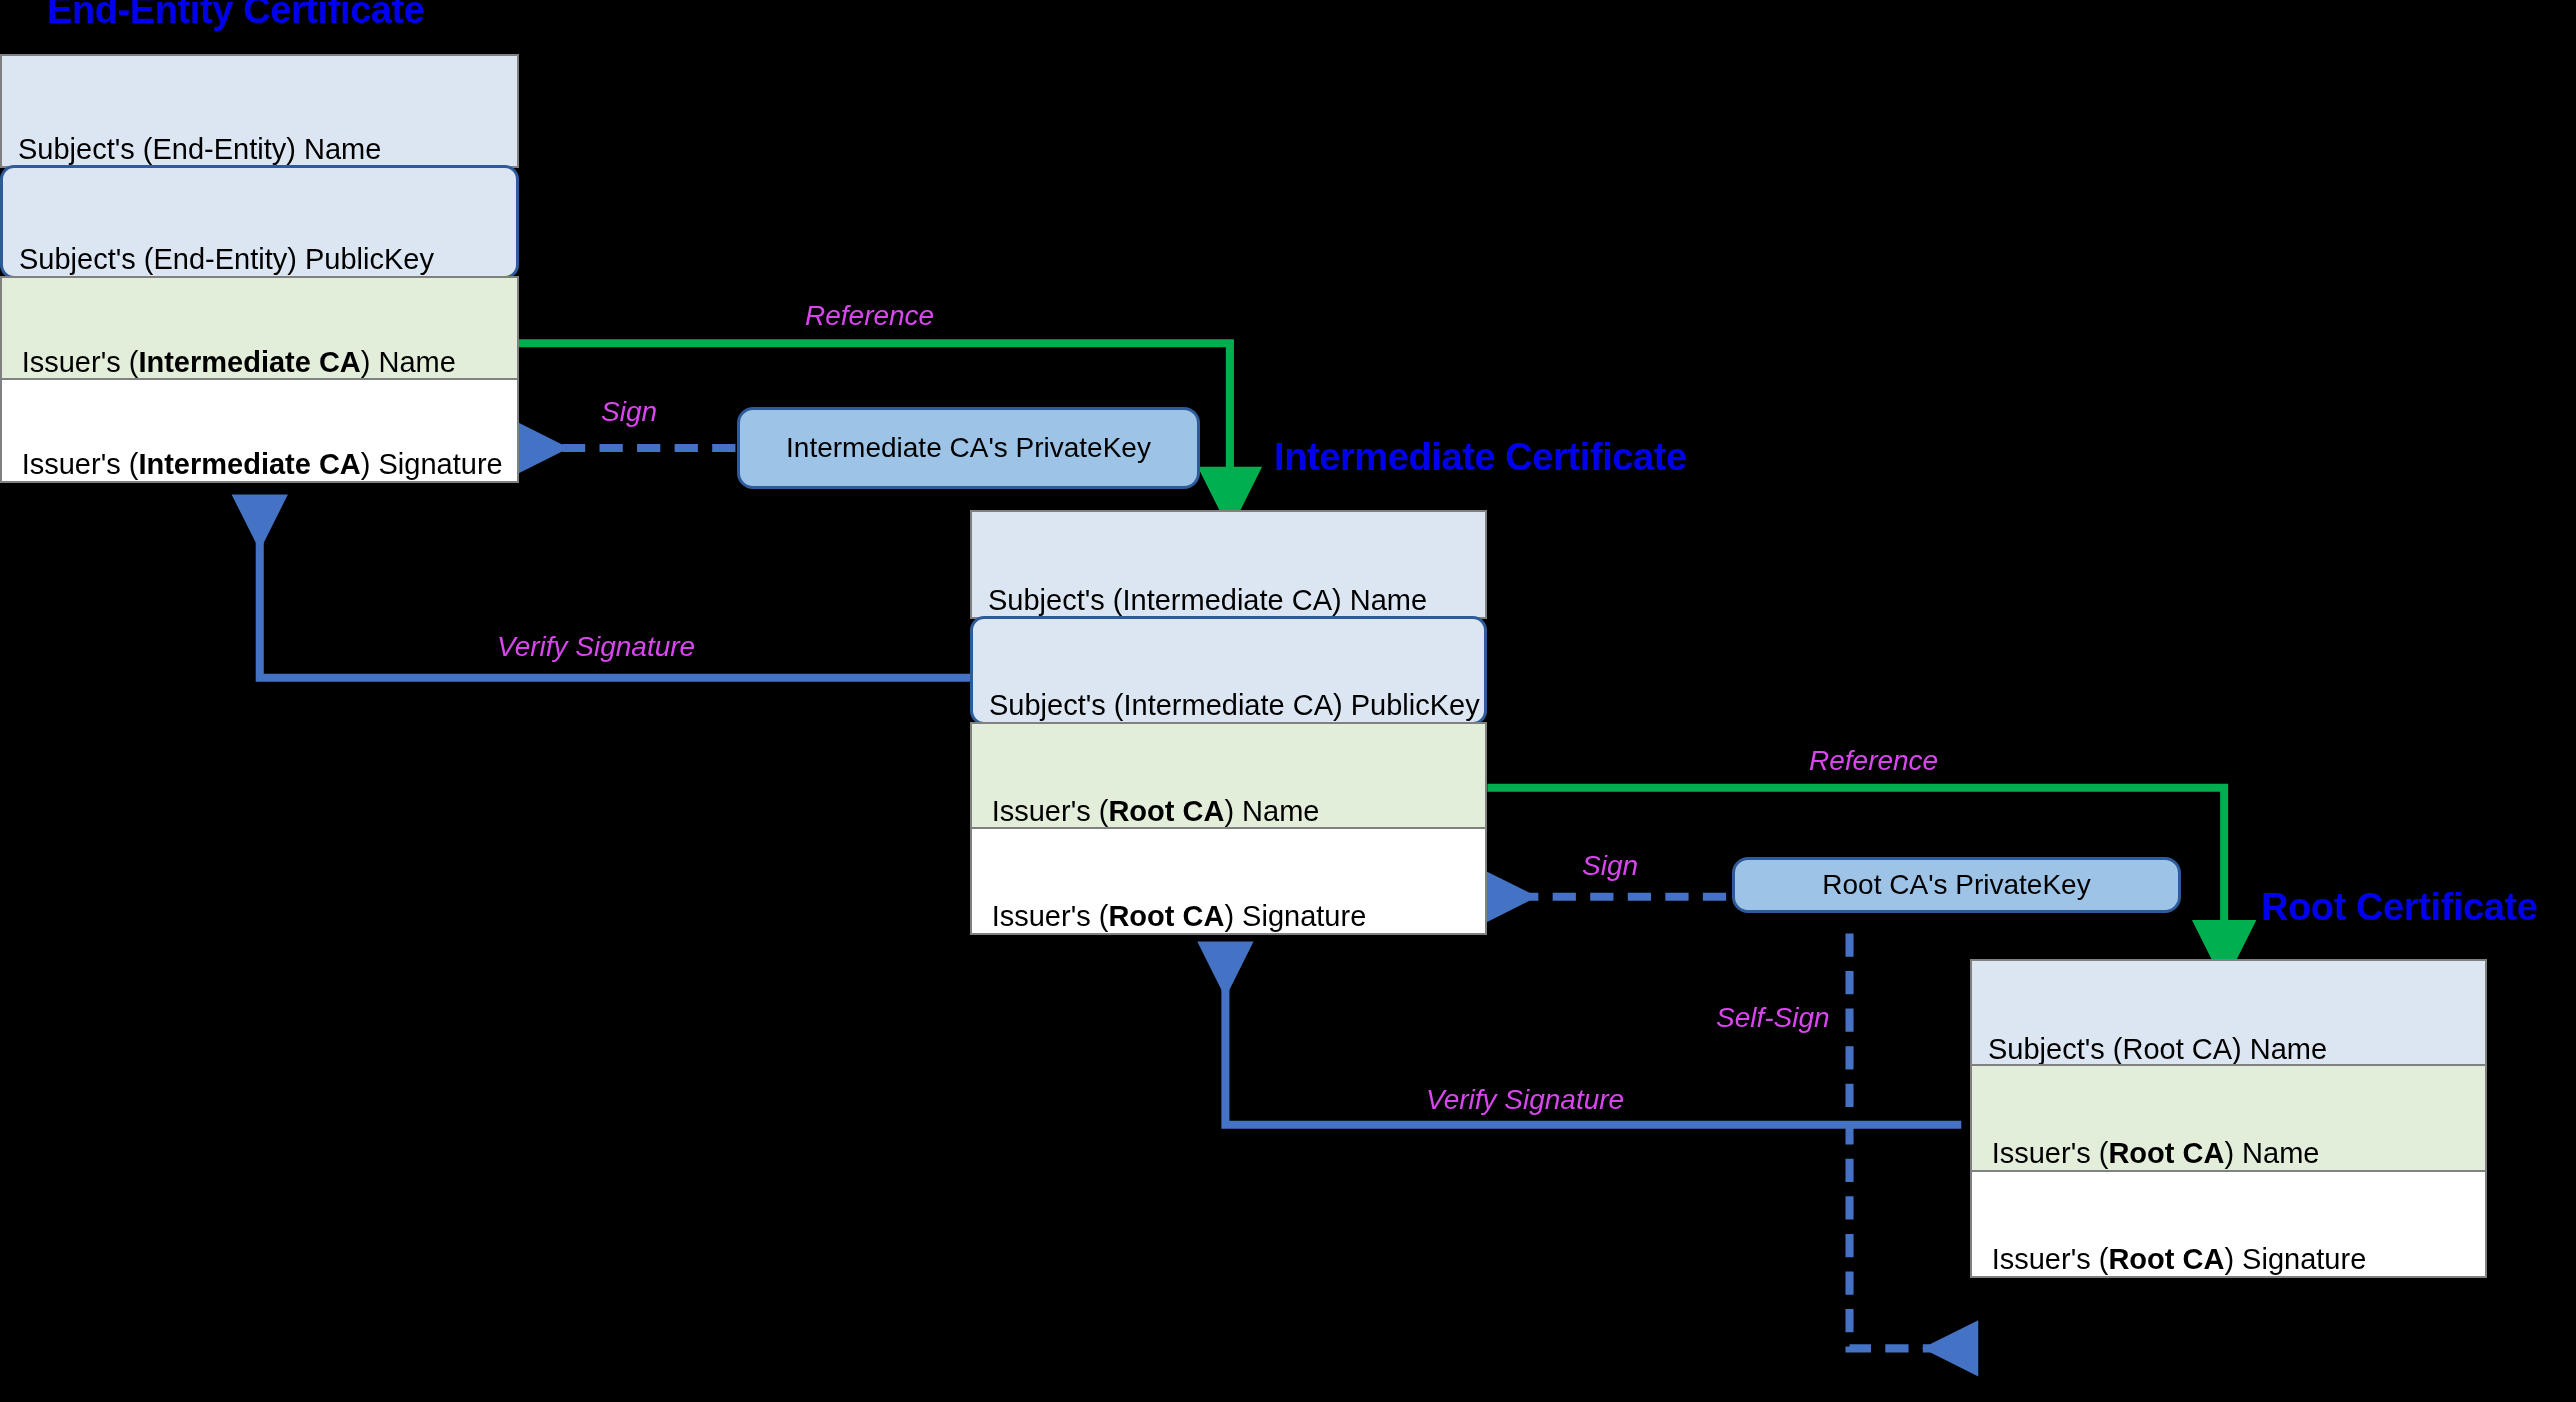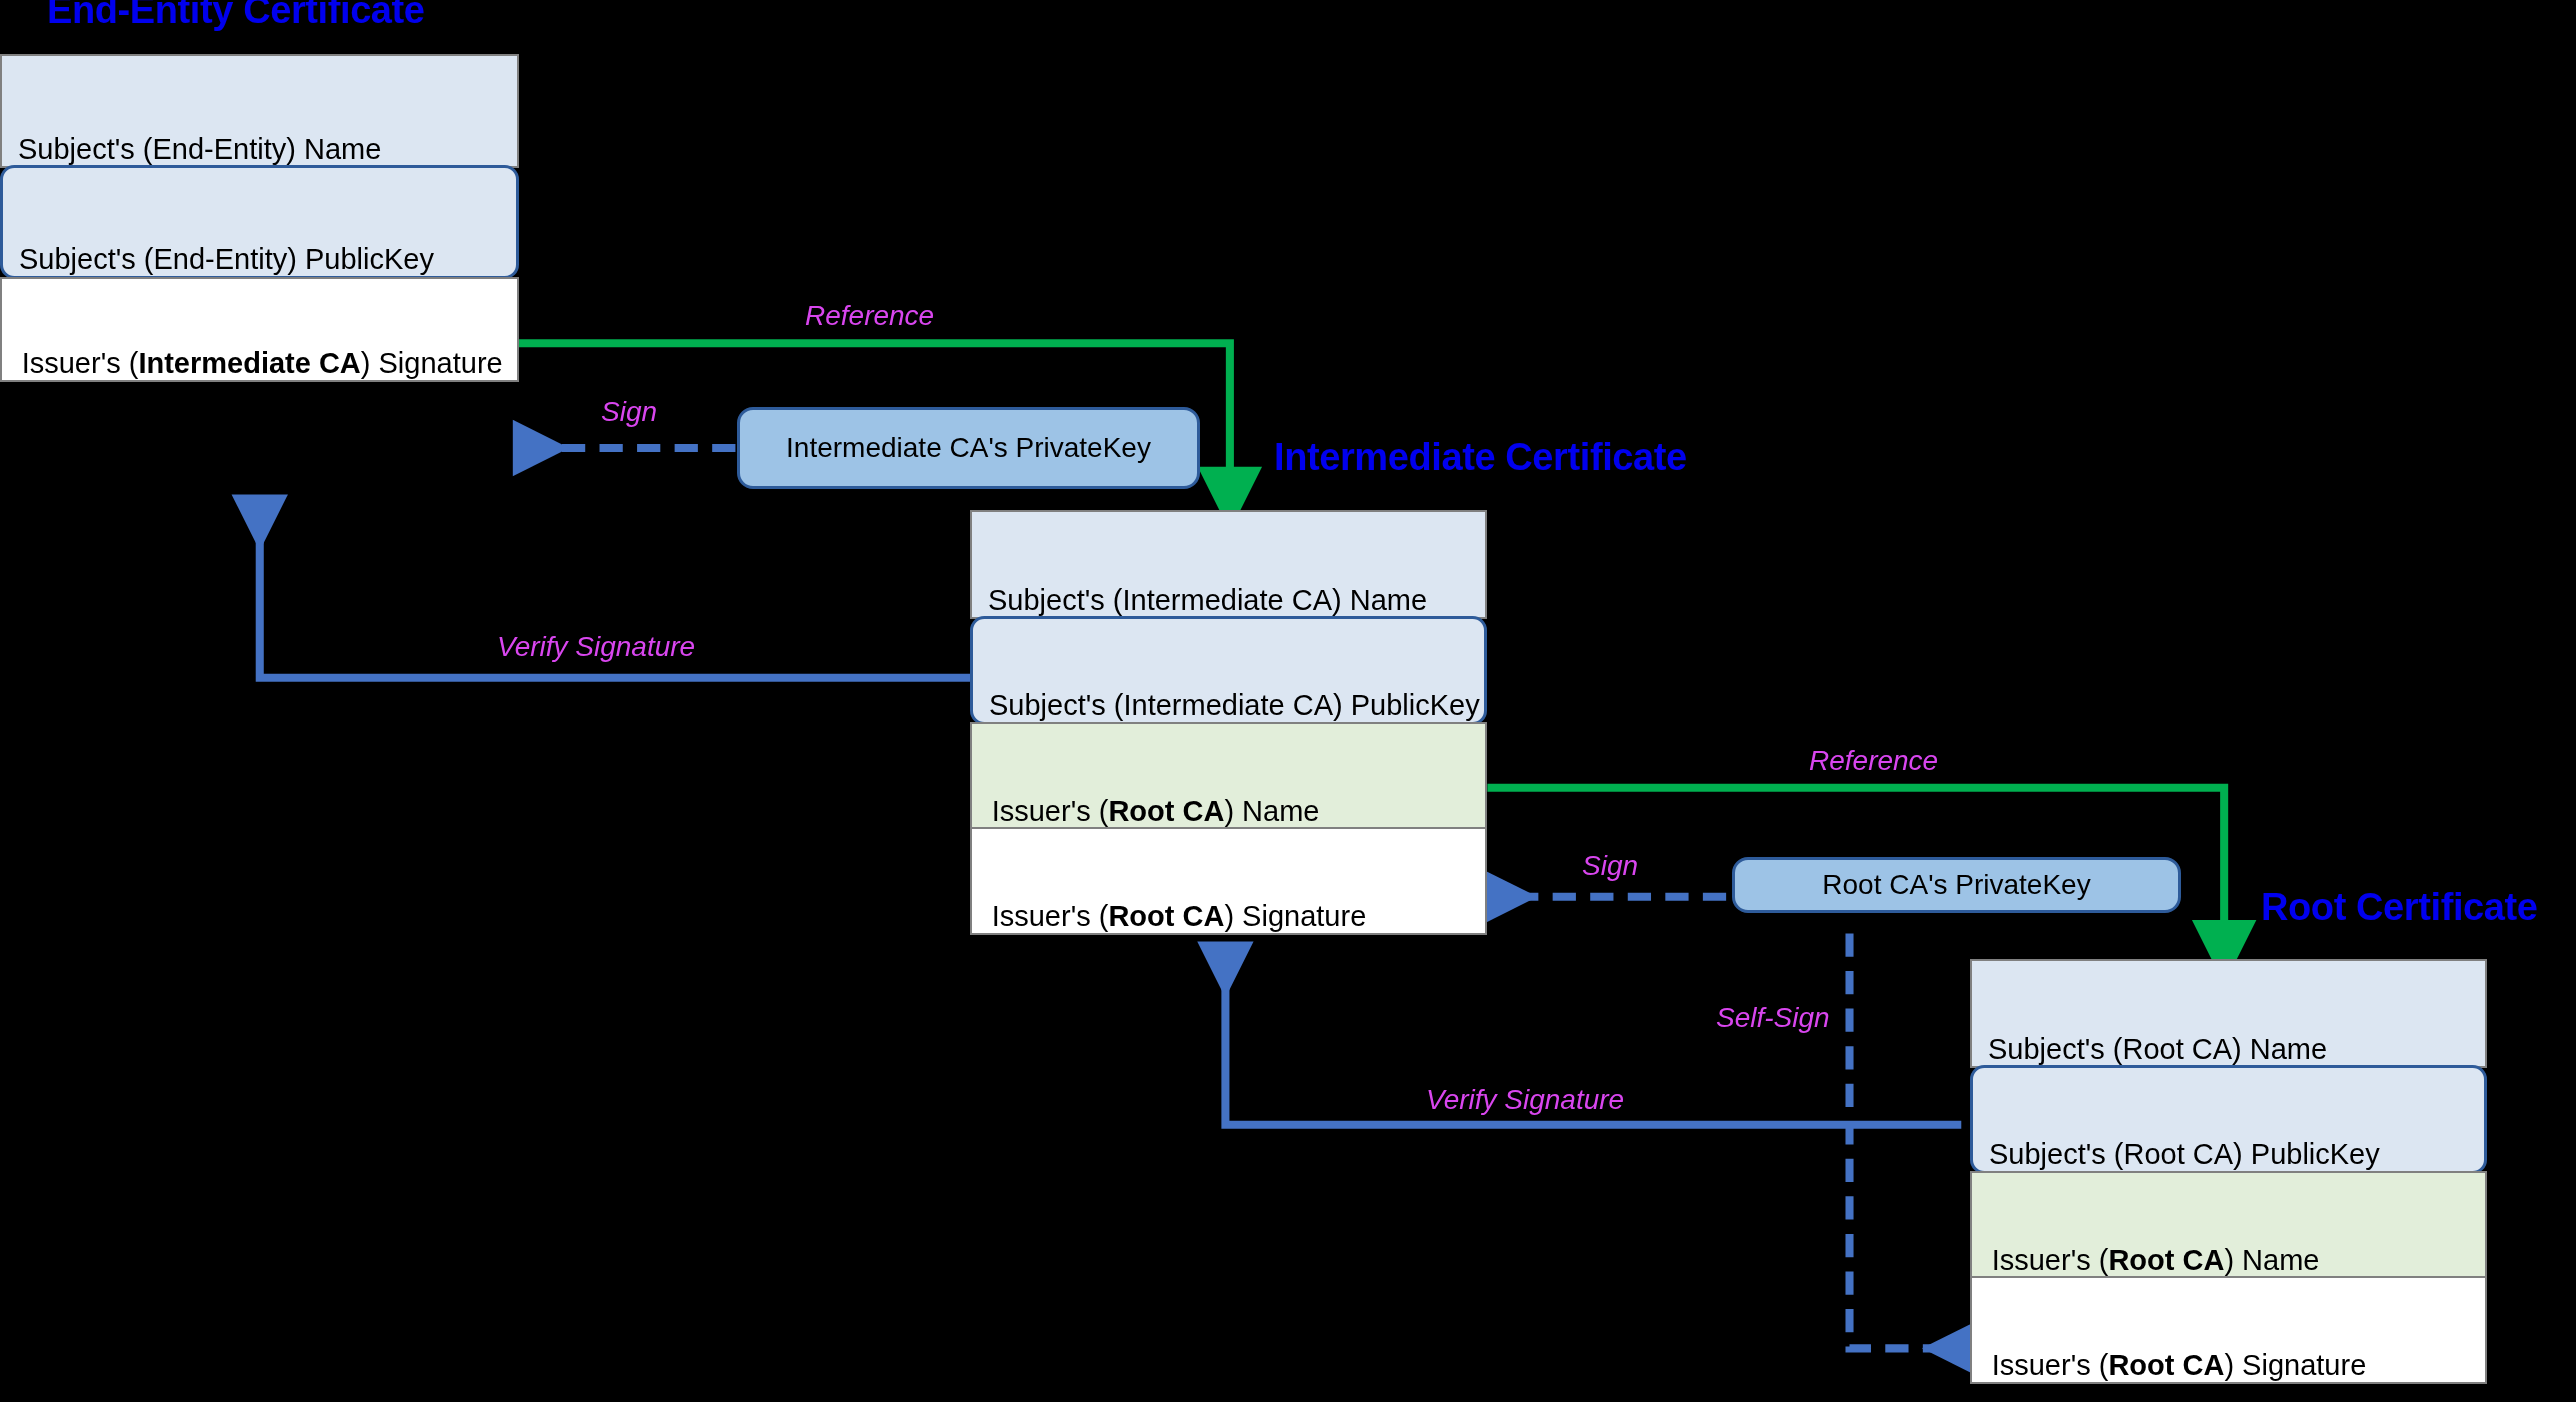--- a/index.html
+++ b/index.html
@@ -148,20 +148,25 @@
 
   <div class="cert-title" style="left:47px; top:-10.7px;">End-Entity Certificate</div>
 
   <div class="cert" style="left:0px; top:54px; width:519px;">
     <div class="cert-row row-subject-name" style="height:114px;">
       <span>Subject's (End-Entity) Name</span>
     </div>
     <div class="cert-row row-subject-key" style="height:114px; margin-top:-2.7px;">
       <span>Subject's (End-Entity) PublicKey</span>
     </div>
+    <div class="cert-row row-issuer-name" style="height:105px; margin-top:-3.6px;">
+      <span>
+        <span>Issuer's (</span><b>Intermediate CA</b><span>) Name</span>
+      </span>
+    </div>
     <div class="cert-row row-issuer-sig" style="height:105px; margin-top:-2.7px;">
       <span>
         <span>Issuer's (</span><b>Intermediate CA</b><span>) Signature</span>
       </span>
     </div>
   </div>
 
   <div class="privkey" style="left:737px; top:407px; width:463px; height:82px;">
     <span>Intermediate CA's PrivateKey</span>
   </div>
@@ -190,23 +195,20 @@
   <div class="privkey" style="left:1732px; top:857px; width:449px; height:56px;align-items:center;">
     <span>Root CA's PrivateKey</span>
   </div>
 
   <div class="cert-title" style="left:2261px; top:886px;">Root Certificate</div>
 
   <div class="cert" style="left:1970px; top:959px; width:517px;">
     <div class="cert-row row-subject-name" style="height:109px;">
       <span>Subject's (Root CA) Name</span>
     </div>
-    <div class="cert-row row-subject-key" style="height:109px; margin-top:-2.7px;">
-      <span>Subject's (Root CA) PublicKey</span>
-    </div>
     <div class="cert-row row-issuer-name" style="height:108px; margin-top:-3.6px;">
       <span>
         <span>Issuer's (</span><b>Root CA</b><span>) Name</span>
       </span>
     </div>
     <div class="cert-row row-issuer-sig" style="height:108px; margin-top:-2.7px;">
       <span>
         <span>Issuer's (</span><b>Root CA</b><span>) Signature</span>
       </span>
     </div>

